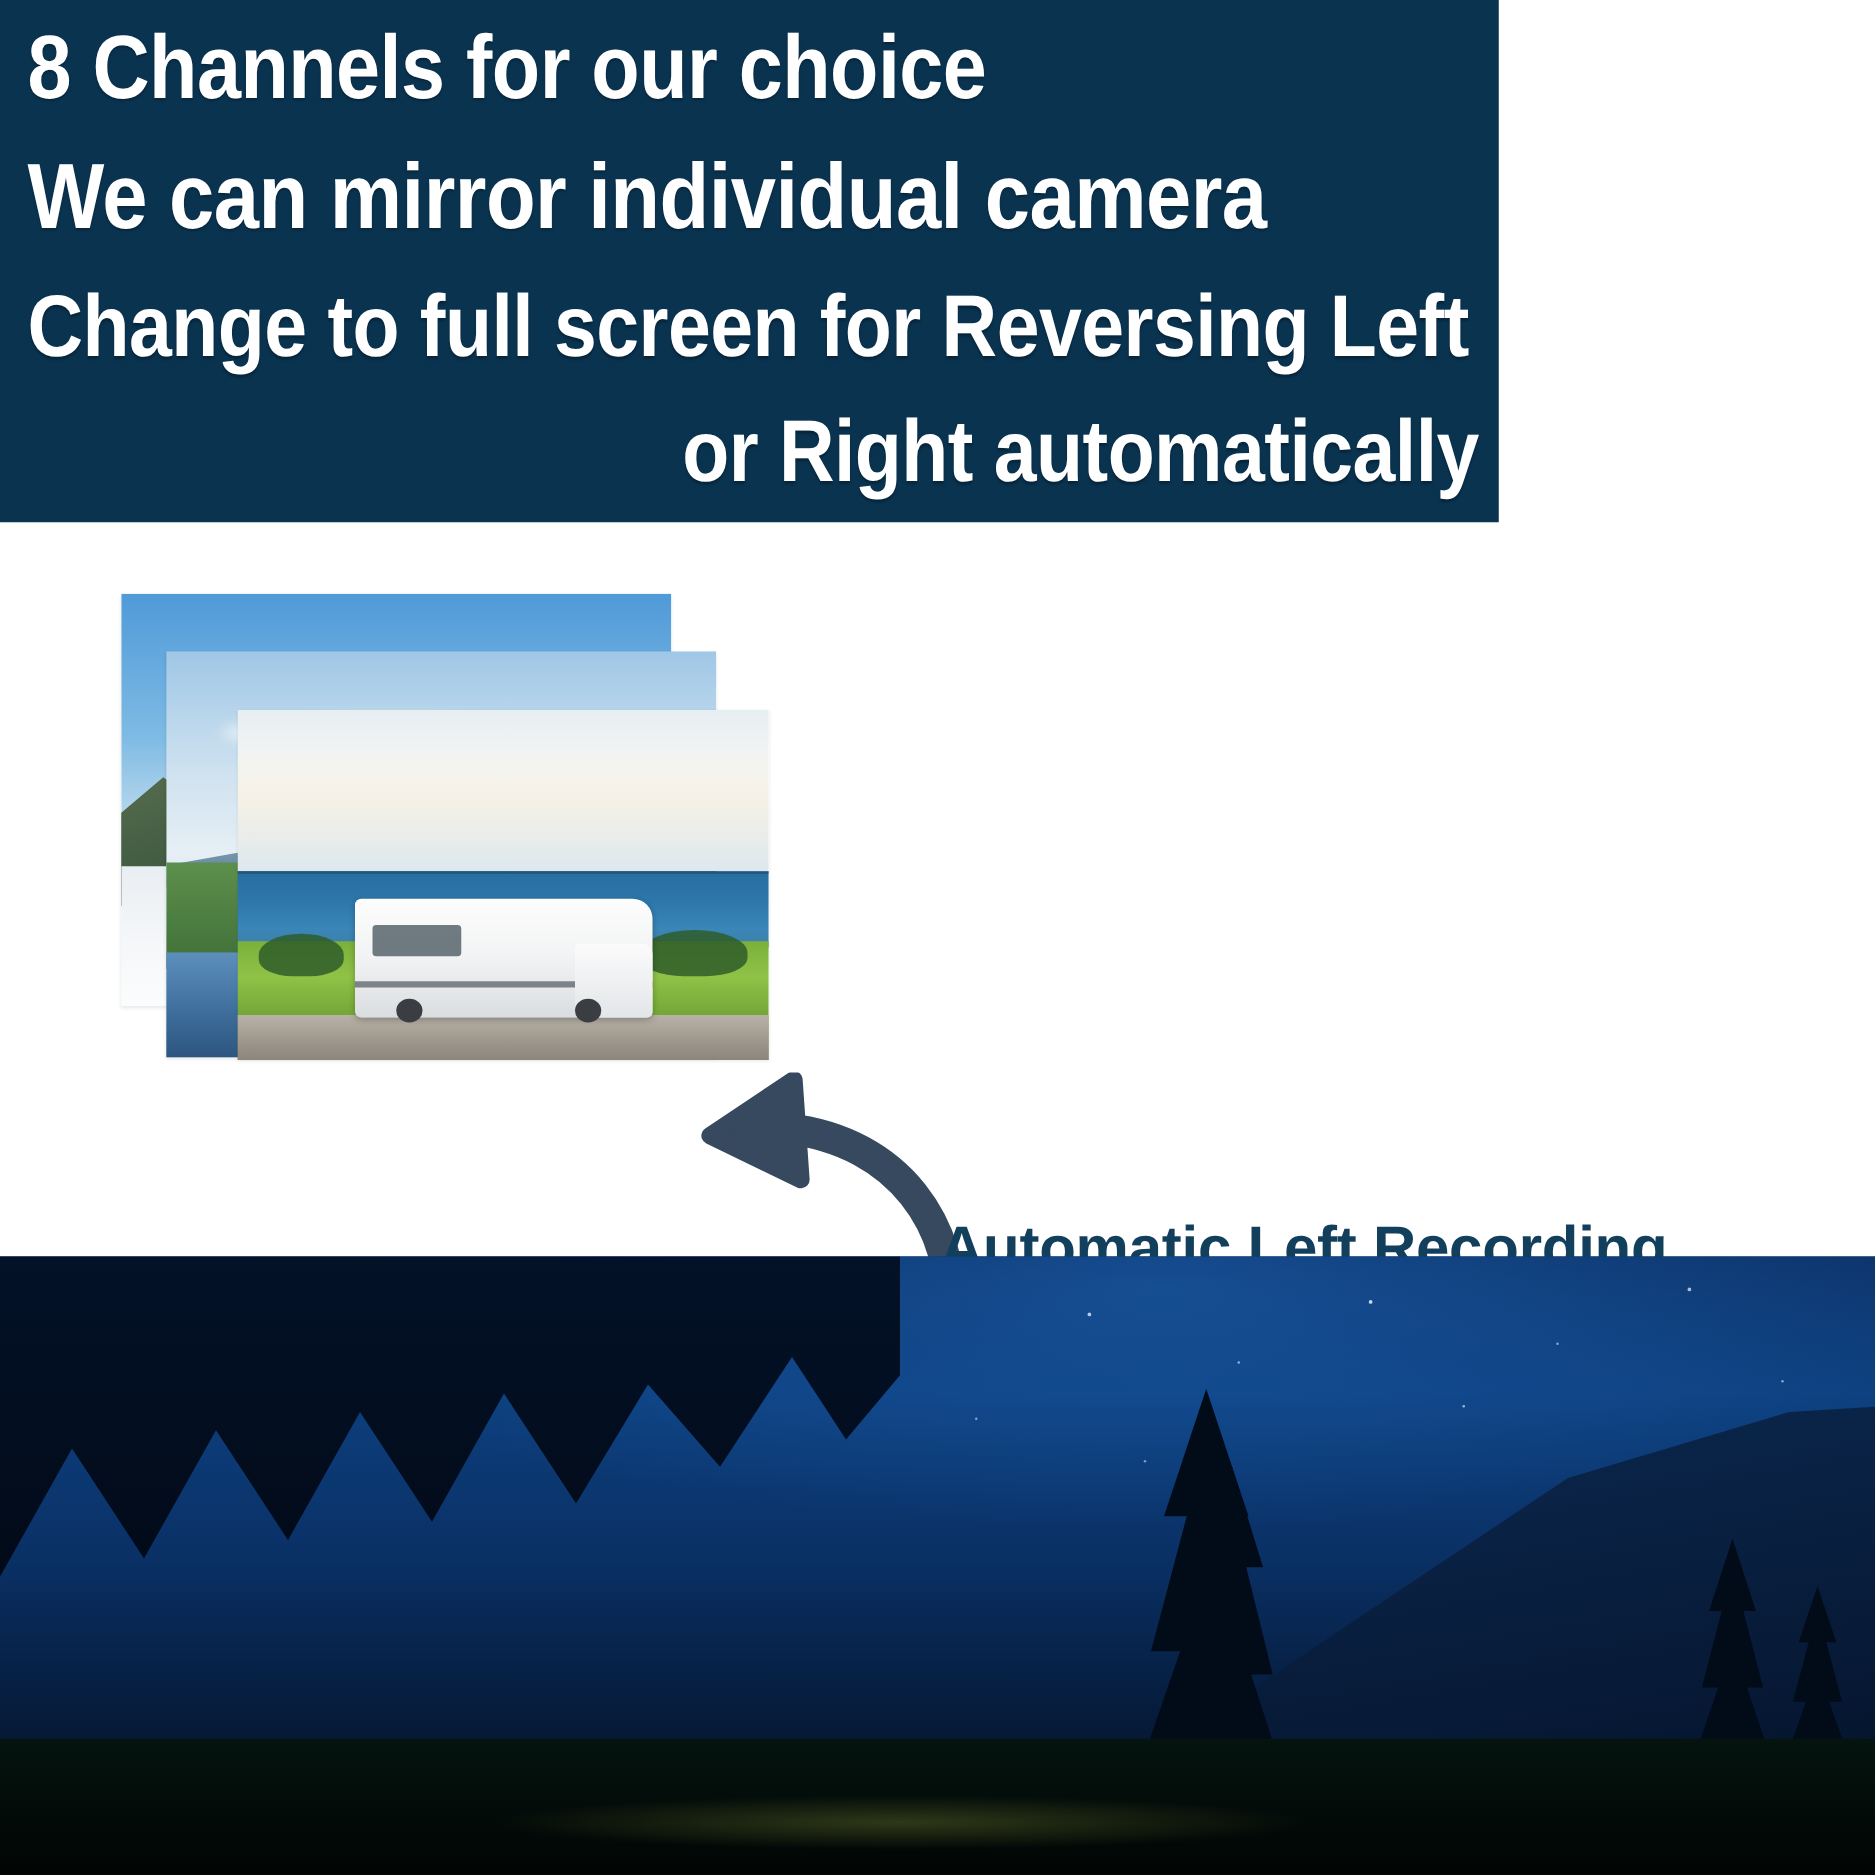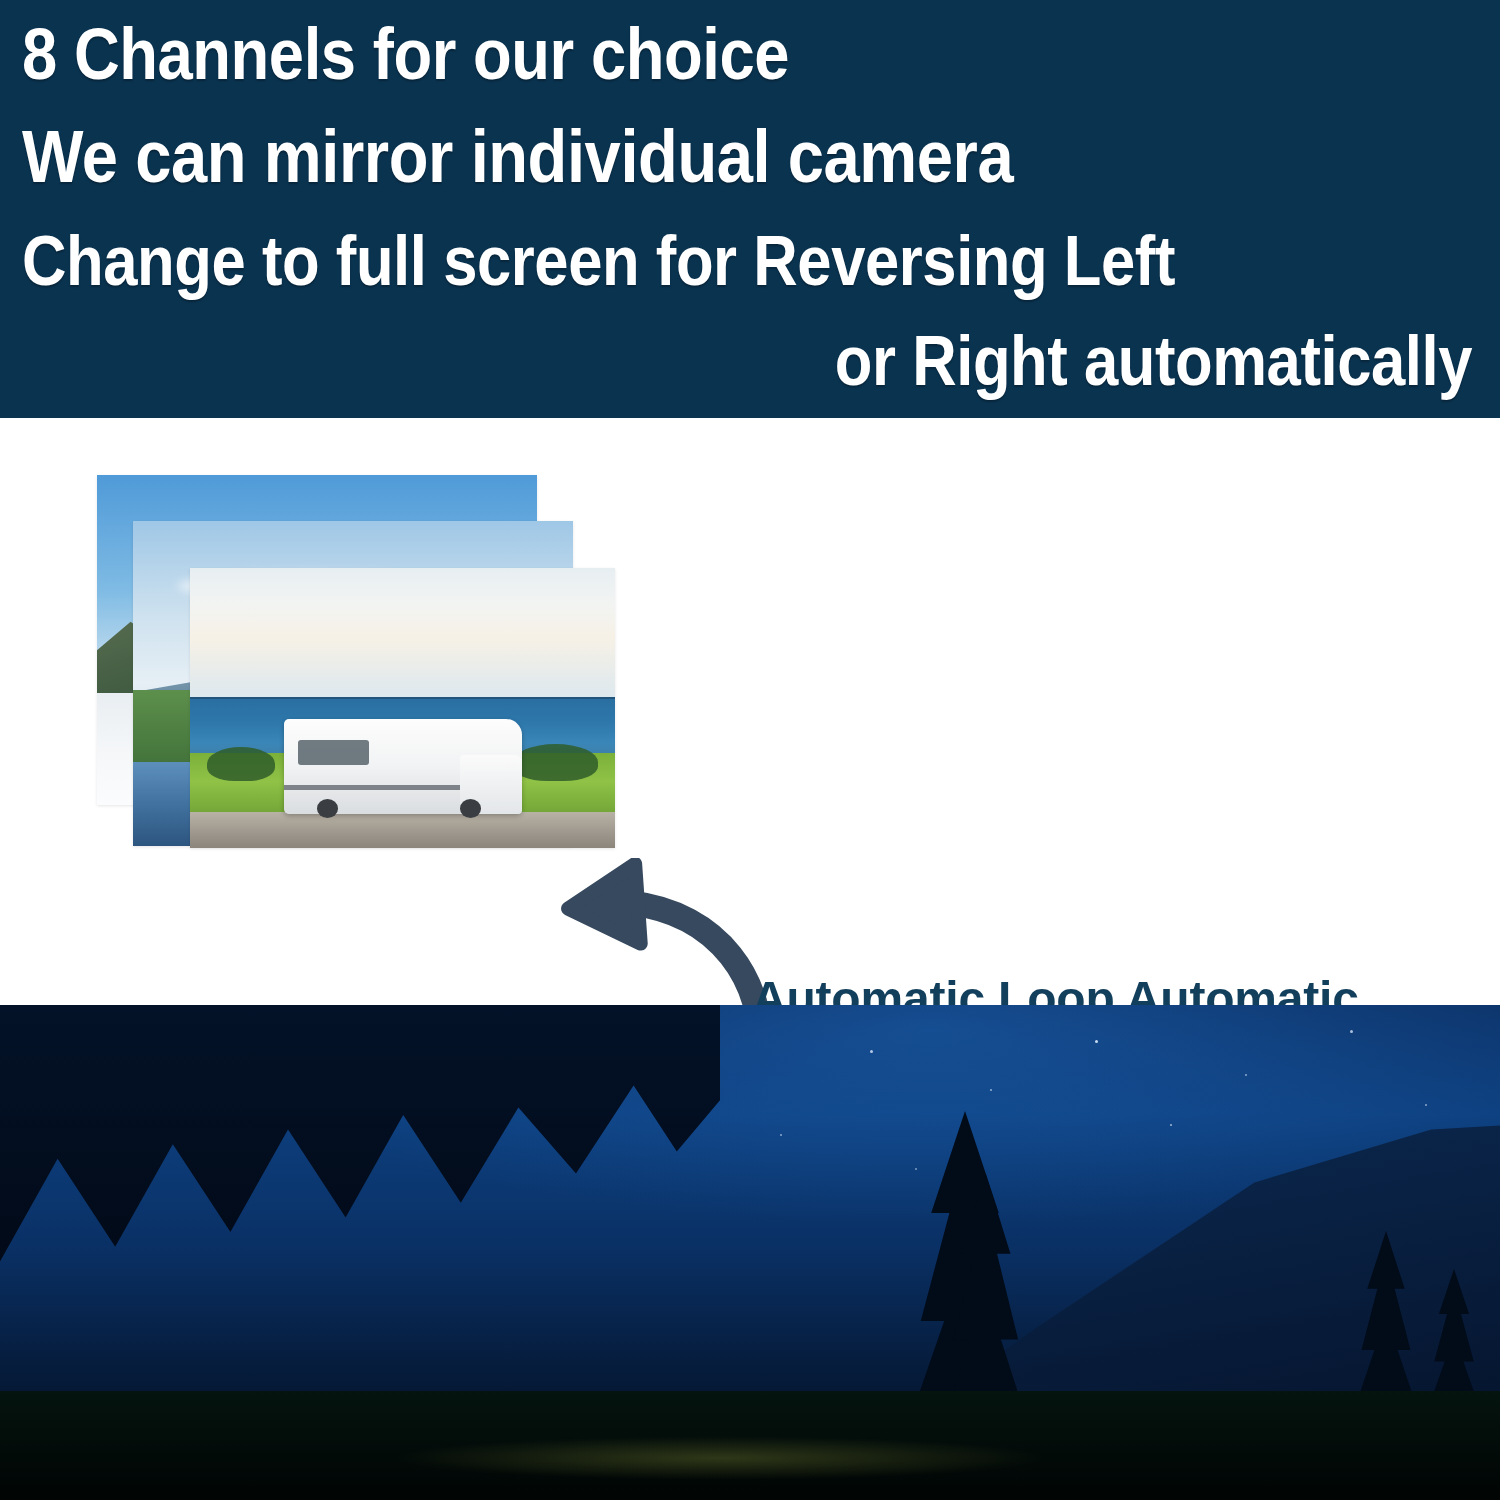--- a/index.html
+++ b/index.html
@@ -3,23 +3,23 @@
 <meta charset="utf-8">
 <style>
   * { margin:0; padding:0; box-sizing:border-box; }
   html,body { width:1500px; height:1500px; background:#fff; }
   body { font-family:"Liberation Sans", sans-serif; overflow:hidden; }
 
   .page { position:relative; width:1500px; height:1500px; background:#ffffff; }
 
   
   .header {
-    position:absolute; left:0; top:0; width:1500px; height:418px;
+    position:absolute; left:0; top:0; width:1199px; height:418px;
     background:#0A3350;
-    padding:14px 28px 0 22px;
+    padding:14px 16px 0 22px;
   }
   .hline {
     color:#ffffff;
     font-family:"Liberation Sans Narrow","Liberation Sans",sans-serif;
     font-weight:bold;
     letter-spacing:-0.5px;
     white-space:nowrap;
     text-shadow:0 2px 2px rgba(0,0,0,.28);
     line-height:1.0;
   }
@@ -237,21 +237,21 @@
       </svg>
     </div>
 
     <div class="arrow-bl">
       <svg viewBox="0 0 250 260" width="250" height="260">
         <path d="M 36 22 C 2 70 -6 140 26 186 C 52 222 96 232 138 226" stroke="#37495E" stroke-width="25" fill="none" stroke-linecap="round"></path>
         <polygon points="140,176 214,176 176,244" fill="#37495E" stroke="#37495E" stroke-width="14" stroke-linejoin="round"></polygon>
       </svg>
     </div>
 
-    <div class="loop-title">Automatic Loop Automatic</div>
+    <div class="loop-title">Automatic Left Recording</div>
 
     <div class="sd-text">
       <div class="sd-line">The system comes with</div>
       <div class="sd-line">a 64GB memory card</div>
       <div class="sd-line">System supports up to 126GB</div>
     </div>
 
     <div class="sdcard">
       <div class="sd-body"></div>
       <div class="sd-tab"></div>

